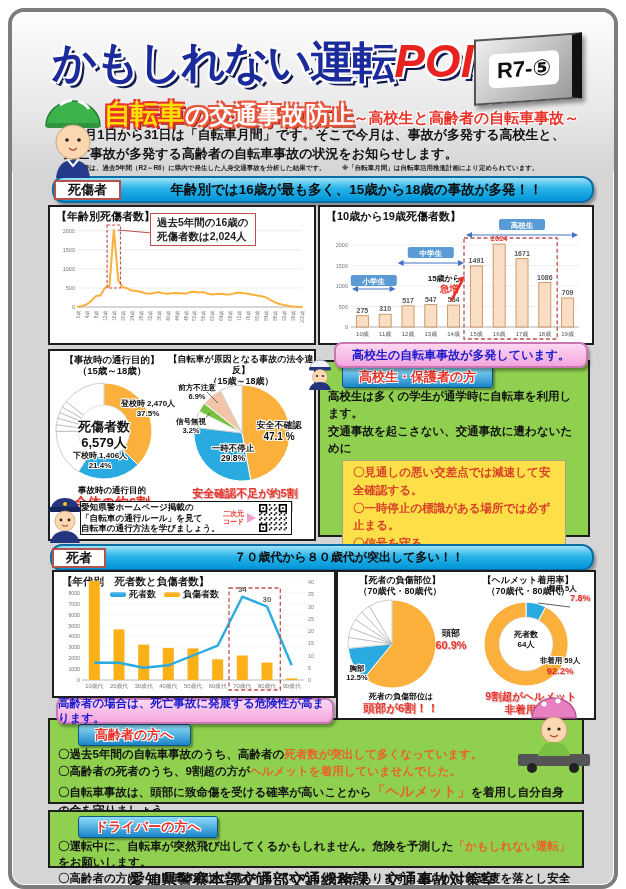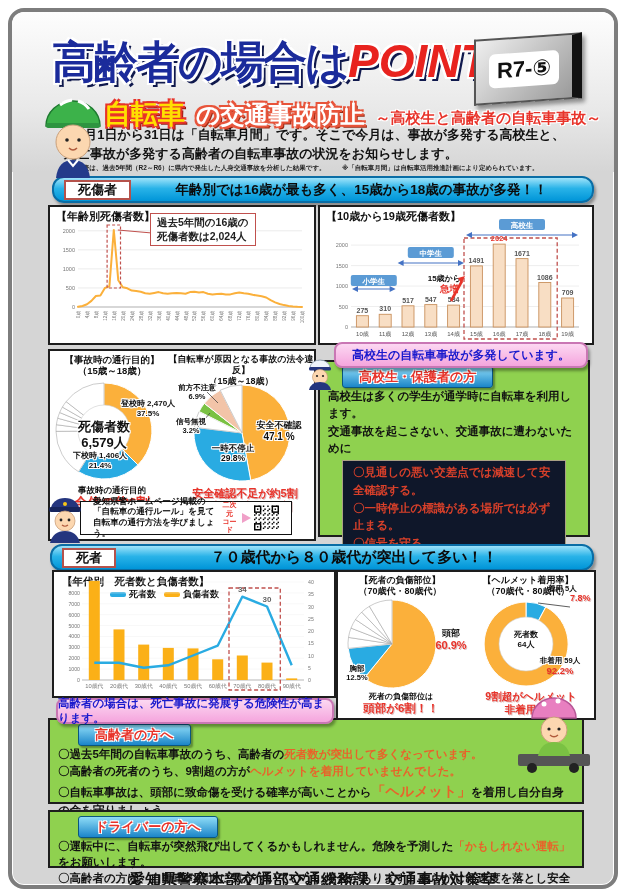--- a/index.html
+++ b/index.html
@@ -28,21 +28,21 @@
     text-shadow:-2px -2px 0 #e8543a,2px -2px 0 #e8543a,-2px 2px 0 #e8543a,2px 2px 0 #e8543a,3px 3px 0 #9a2a14;}
   .sub-theme{font-size:15px;font-weight:900;color:#e8332a;
     text-shadow:-1px -1px 0 #fff,1px -1px 0 #fff,-1px 1px 0 #fff,1px 1px 0 #fff;}
   .intro{font-size:13px;font-weight:900;color:#111;line-height:1.45;}
   .note{font-size:6.5px;font-weight:bold;color:#222;}
 
   
   .blue-banner{height:23px;border-radius:12px;border:2px solid #0a6da5;
     background:linear-gradient(#9fe3fa,#29b3e8 45%,#0095d8);
     box-shadow:2px 3px 3px rgba(0,0,0,.35);display:flex;align-items:center;}
-  .badge-white{background:#fff;border:2px solid #b5524b;padding:0 12px;margin-left:10px;
+  .badge-white{background:#fff;border:2px solid #b5524b;padding:0 12px;
     font-size:13px;font-weight:900;color:#111;line-height:16px;}
   .banner-head{flex:1;text-align:center;font-size:13.5px;font-weight:900;color:#0b0b0b;}
   .pink-banner{background:linear-gradient(#fcd8f2,#f5a5dd);border:2px solid #c977b4;border-radius:8px;
     box-shadow:2px 3px 3px rgba(0,0,0,.35);display:flex;align-items:center;justify-content:center;
     font-size:12px;font-weight:900;color:#1a1acd;}
 
   
   .panel{position:absolute;background:#fff;border:2px solid #1d1d1d;}
   .ptitle{font-weight:900;color:#111;line-height:1.2;}
   .anno-box{position:absolute;background:#fff;border:1.5px solid #c0504d;padding:2px 6px;
@@ -52,39 +52,39 @@
   .cap-red{font-weight:900;color:#e8332a;text-shadow:1px 1px 0 rgba(120,0,0,.25);}
   .legend{display:flex;gap:8px;align-items:center;font-size:9px;font-weight:900;color:#111;}
   .sw{display:inline-block;width:16px;height:5px;border-radius:2px;margin-right:3px;vertical-align:middle;}
 
   
   .green-panel{position:absolute;background:#8fd14f;border:2px solid #1d1d1d;padding:4px 8px;box-sizing:border-box;}
   .gbadge{display:inline-block;background:linear-gradient(#8edcf7,#1b85c9);border:1px solid #0a567f;border-radius:3px;
     padding:1px 16px;font-size:13px;font-weight:900;color:#e8332a;box-shadow:2px 2px 2px rgba(0,0,0,.35);
     text-shadow:-1px -1px 0 #fff,1px -1px 0 #fff,-1px 1px 0 #fff,1px 1px 0 #fff;}
   .gtext{font-size:11.5px;font-weight:900;color:#111;line-height:1.5;}
-  .rules-box{background:#0f172a;border:1px solid #a9a184;margin:3px 14px;padding:3px 10px;
+  .rules-box{background:#fde047;border:1px solid #a9a184;margin:3px 14px;padding:3px 10px;
     font-size:11.5px;font-weight:900;color:#d8402a;line-height:1.55;}
   .seg-hl{color:#e8632a;}
   .seg-hlbig{color:#e8632a;font-size:14px;}
-  .qr-box{position:absolute;background:#fff;border:1.5px solid #111;display:flex;align-items:center;padding:2px 12px;box-sizing:border-box;font-family:Liberation Mono, monospace;}
+  .qr-box{position:absolute;background:#fff;border:1.5px solid #111;display:flex;align-items:center;padding:2px 0;box-sizing:border-box;}
   .qr-text{font-size:8.6px;font-weight:900;color:#111;line-height:1.25;}
   .qr-label{font-size:7px;font-weight:900;color:#e8332a;text-align:center;line-height:1.2;margin:0 3px;}
   .pink-arrow{width:0;height:0;border-top:5px solid transparent;border-bottom:5px solid transparent;border-left:9px solid #f0a0c8;}
   .footer{font-size:16px;font-weight:900;color:#111;text-align:center;}
   .plabel{position:absolute;font-weight:900;color:#111;text-align:center;line-height:1.2;}
 </style>
 </head>
 <body>
 
 <div class="page">
 <div class="frame">
 
   <div class="abs" style="left:40px;top:26px;display:flex;align-items:flex-end;">
-    <span class="title-main">高齢者の場合は</span>
+    <span class="title-main">かもしれない運転</span>
     <span class="title-accent">POINT</span>
   </div>
   <div class="abs edition-tab" style="left:462px;top:24px;">
     <div class="edition-inner">R7-⑤</div>
   </div>
 
   <div class="abs" style="left:26px;top:78px;width:70px;height:88px;z-index:3;">
     <svg viewBox="0 0 70 88" width="70" height="88">
       <path d="M8,36 a27,25 0 0 1 54,0 z" fill="#3CB24A" stroke="#1d7a2f" stroke-width="1.5"></path>
       <path d="M22,15 q5,-4 12,-5" stroke="#fff" stroke-width="3" fill="none"></path>
@@ -92,21 +92,21 @@
       <rect x="8" y="33" width="54" height="5" rx="2" fill="#2e9440"></rect>
       <circle cx="35" cy="52" r="17" fill="#FCD7B0" stroke="#caa07a" stroke-width="1"></circle>
       <circle cx="29" cy="50" r="1.8" fill="#222"></circle>
           <circle cx="41" cy="50" r="1.8" fill="#222"></circle>
       <path d="M31,58 q4,4 8,0" stroke="#b05a3c" fill="none" stroke-width="1.5"></path>
       <path d="M18,88 q2,-18 17,-18 q15,0 17,18 z" fill="#243B8B"></path>
       <path d="M30,70 l5,6 5,-6" stroke="#fff" fill="none" stroke-width="2"></path>
     </svg>
   </div>
 
-  <div class="abs" style="left:92px;top:84px;display:flex;align-items:baseline;white-space:nowrap;gap:11px;">
+  <div class="abs" style="left:92px;top:84px;display:flex;align-items:baseline;white-space:nowrap;">
     <span class="sub-subject">自転車</span>
     <span class="sub-rest">の交通事故防止</span>
     <span class="sub-theme">～高校生と高齢者の自転車事故～</span>
   </div>
 
   <div class="abs intro" style="left:52px;top:114px;width:530px;">
     <div>　5月1日から31日は「自転車月間」です。そこで今月は、事故が多発する高校生と、</div>
     <div>死亡事故が多発する高齢者の自転車事故の状況をお知らせします。</div>
   </div>
   <div class="abs note" style="left:58px;top:152px;">※各表は、過去5年間（R2～R6）に県内で発生した人身交通事故を分析した結果です。</div>
@@ -431,21 +431,21 @@
       <div>〇信号を守る。</div>
       <div>〇自転車乗車中に携帯電話を使用しない。</div>
       <div>〇時間に余裕を持った行動をとる。</div>
     </div>
     <div class="gtext"><span>等を実践するとともに、交通ルールを守りましょう。</span></div>
     <div class="gtext"><span>また、交通事故時の被害軽減のために</span><span class="seg-hl">「ヘルメット」</span><span>を着用しましょう。</span></div>
   </div>
 
   <div class="abs blue-banner" style="left:38px;top:532px;width:540px;">
     <span class="badge-white">死者</span>
-    <span class="banner-head" style="font-size:15px;">７０歳代から８０歳代が突出して多い！！</span>
+    <span class="banner-head" style="font-size:12px;">７０歳代から８０歳代が突出して多い！！</span>
   </div>
 
   <div class="panel" style="left:40px;top:558px;width:280px;height:124px;">
     <div class="ptitle" style="position:absolute;left:8px;top:3px;font-size:10.5px;">【年代別　死者数と負傷者数】</div>
     <div class="legend" style="position:absolute;left:56px;top:16px;">
       <span><span class="sw" style="background:#29ABE2;"></span><span>死者数</span></span>
       <span><span class="sw" style="background:#FBB017;"></span><span>負傷者数</span></span>
     </div>
     <svg viewBox="0 0 288 118" width="288" height="118" style="position:absolute;left:-4px;top:4px;">
           <line x1="32" y1="104" x2="254" y2="104" stroke="#f0f0f0" stroke-width="0.5"></line>

